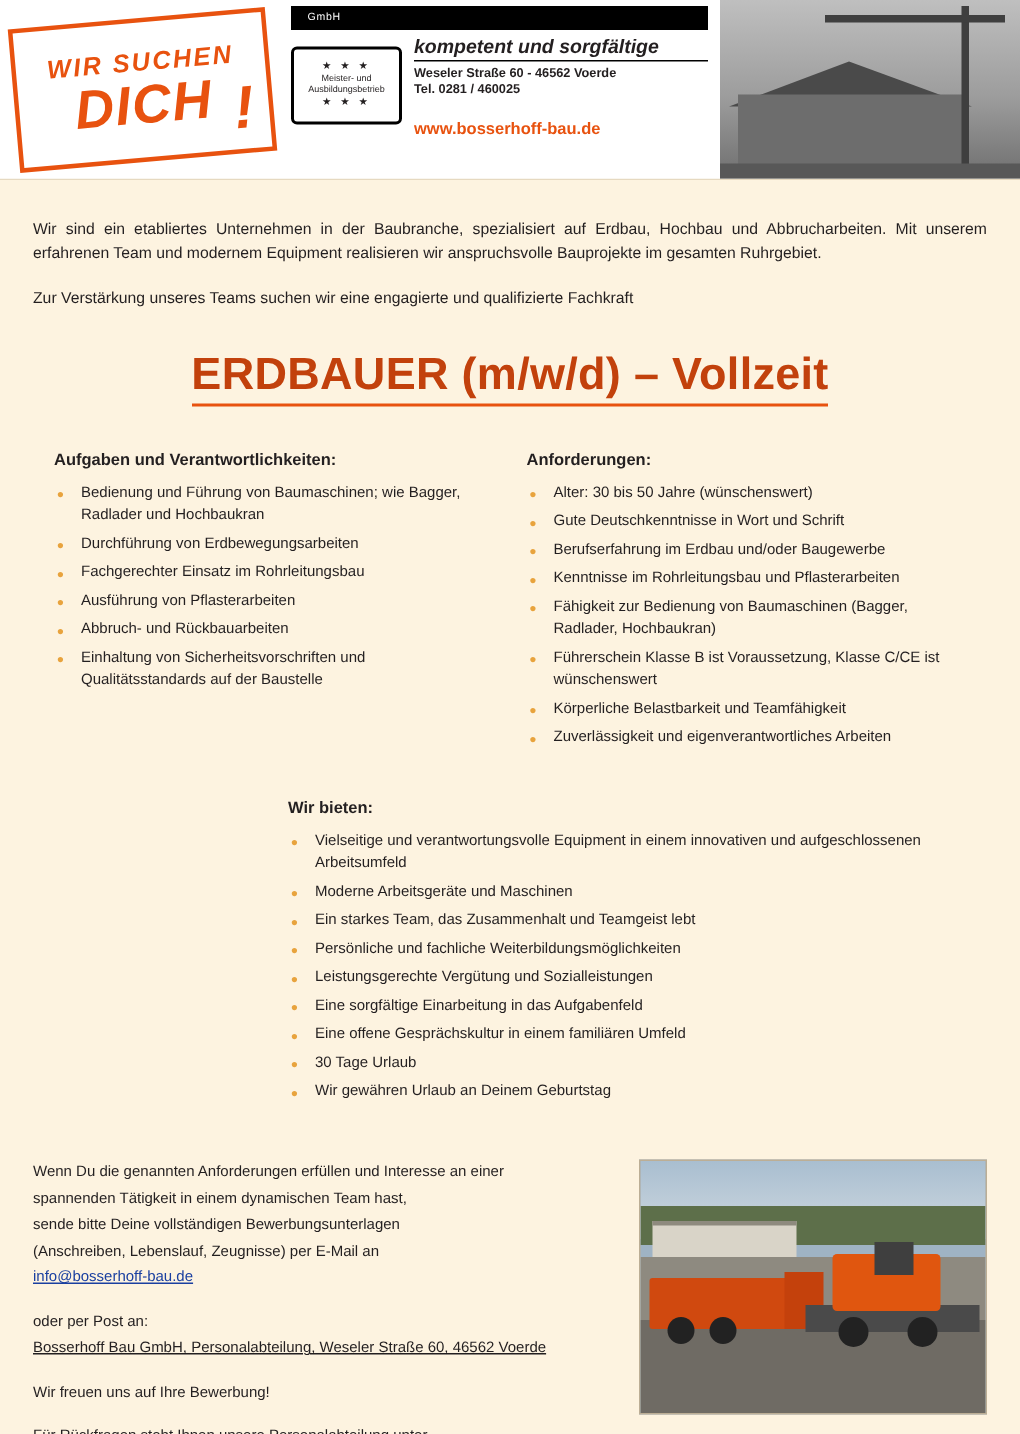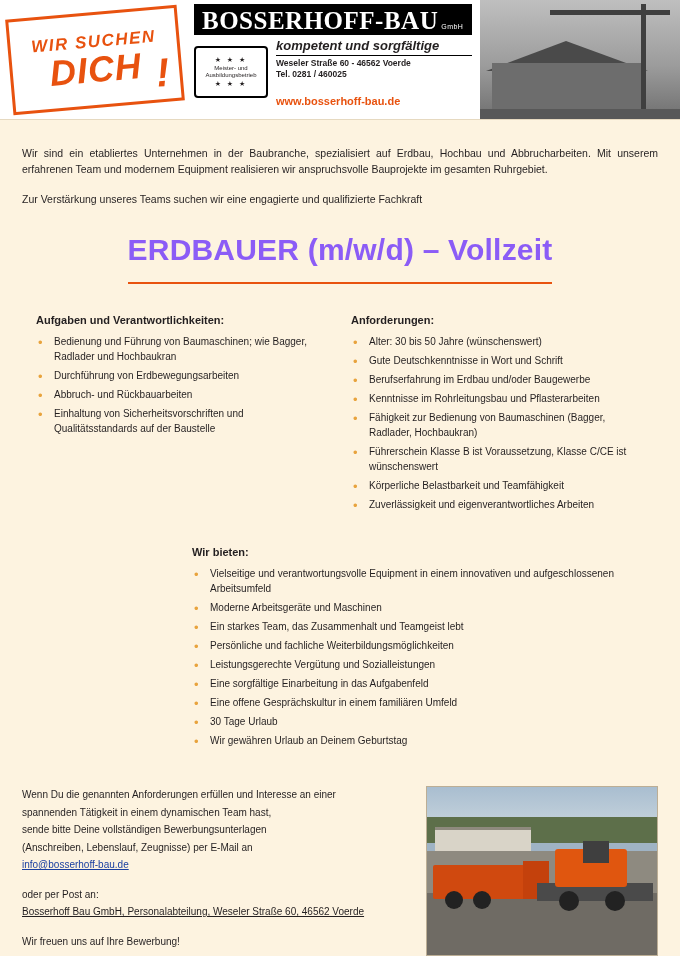--- a/index.html
+++ b/index.html
@@ -157,23 +157,23 @@
     text-align: justify;
     margin-bottom: 14px;
   }
   .intro2 { font-size: 10.5px; line-height: 1.55; margin-bottom: 10px; }
 
   .title-wrap { text-align: center; margin: 26px 0 30px 0; }
   .job-title {
     display: inline-block;
     font-size: 30px;
     font-weight: bold;
-    color: #8b5cf6;
+    color: #c2410c;
     border-bottom: 2px solid #e8520f;
-    padding-bottom: 15px;
+    padding-bottom: 2px;
     letter-spacing: 0.2px;
   }
 
   .cols { display: flex; gap: 22px; padding: 0 14px; }
   .col { flex: 1; }
   .col-left { max-width: 300px; }
 
   h3.sec {
     font-size: 11px;
     font-weight: bold;
@@ -244,21 +244,20 @@
   <div class="header-left">
     <div class="stamp">
       <div class="l1">WIR SUCHEN</div>
       <div class="l2">DICH</div>
       <div class="excl">!</div>
     </div>
   </div>
 
   <div class="header-mid">
     <div class="logo-bar">
-      <span class="brand">BOSSERHOFF-BAU</span>
       <span class="gmbh">GmbH</span>
     </div>
     <div class="slogan-row">
       <div class="seal">
         <div class="stars">★ ★ ★</div>
         <div>Meister- und</div>
         <div>Ausbildungsbetrieb</div>
         <div class="stars">★ ★ ★</div>
       </div>
       <div class="slogan-right">
@@ -288,20 +287,22 @@
   <div class="title-wrap">
     <span class="job-title">ERDBAUER (m/w/d) – Vollzeit</span>
   </div>
 
   <div class="cols">
     <div class="col col-left">
       <h3 class="sec">Aufgaben und Verantwortlichkeiten:</h3>
       <ul class="bul">
         <li>Bedienung und Führung von Baumaschinen; wie Bagger, Radlader und Hochbaukran</li>
         <li>Durchführung von Erdbewegungsarbeiten</li>
+        <li>Fachgerechter Einsatz im Rohrleitungsbau</li>
+        <li>Ausführung von Pflasterarbeiten</li>
         <li>Abbruch- und Rückbauarbeiten</li>
         <li>Einhaltung von Sicherheitsvorschriften und Qualitätsstandards auf der Baustelle</li>
       </ul>
     </div>
 
     <div class="col">
       <h3 class="sec">Anforderungen:</h3>
       <ul class="bul">
         <li>Alter: 30 bis 50 Jahre (wünschenswert)</li>
         <li>Gute Deutschkenntnisse in Wort und Schrift</li>

